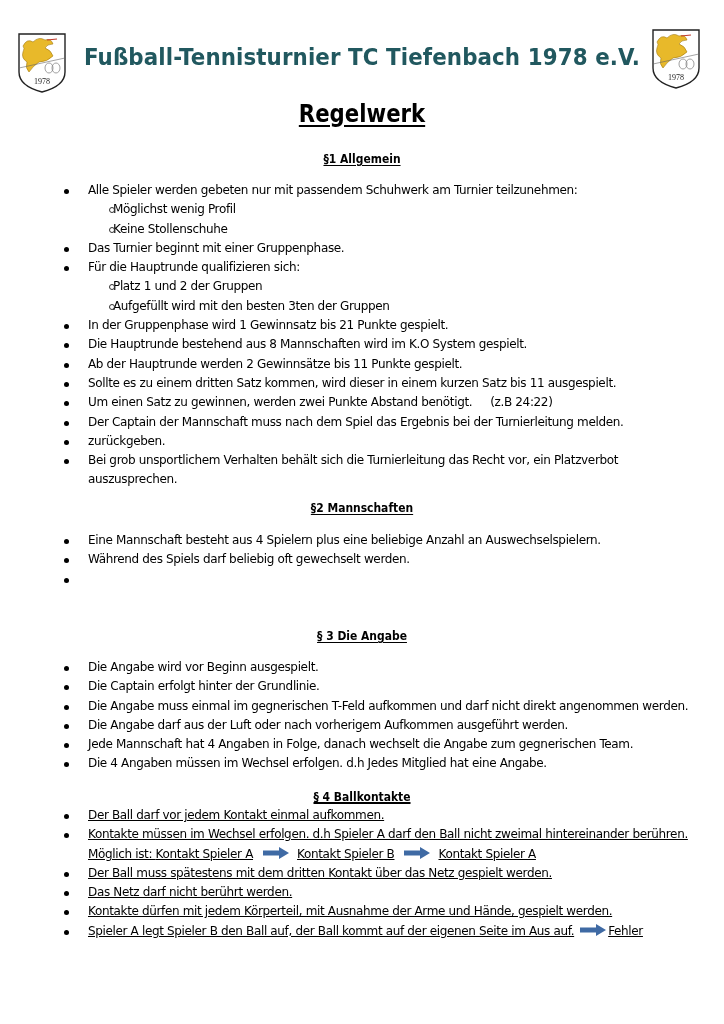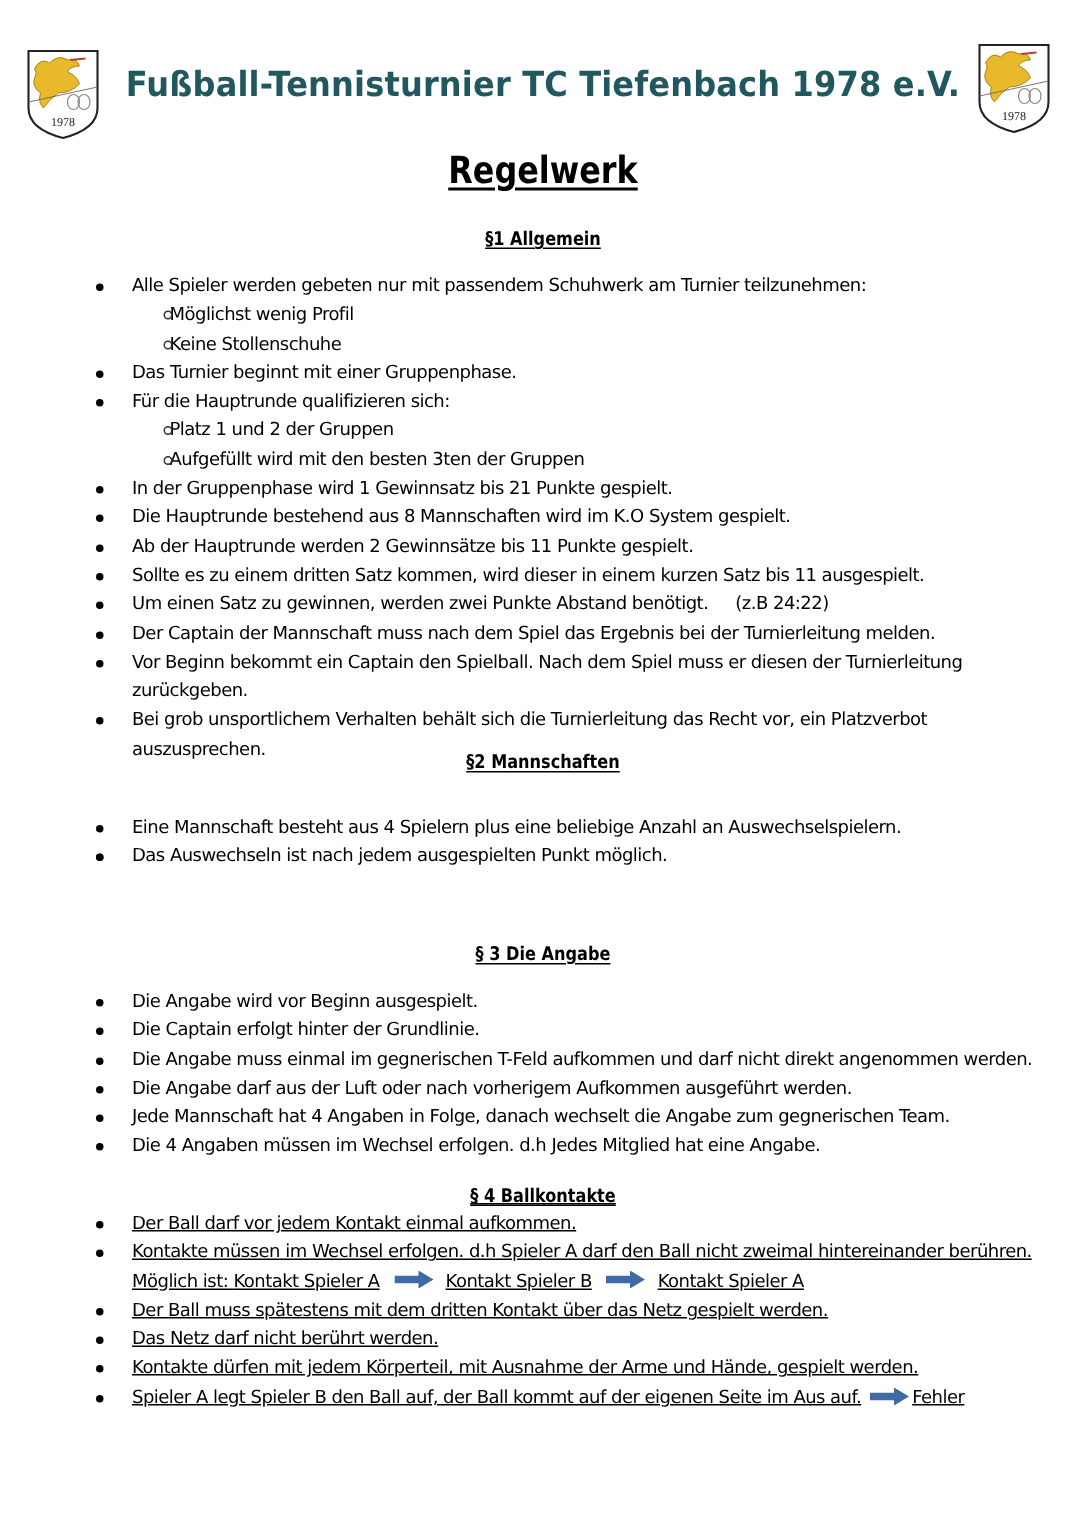--- a/index.html
+++ b/index.html
@@ -92,30 +92,30 @@
         <li class="item"><span class="bullet"></span><span>Das Turnier beginnt mit einer Gruppenphase.</span></li>
         <li class="item"><span class="bullet"></span><span>Für die Hauptrunde qualifizieren sich:</span></li>
         <li class="item sub"><span class="bullet"></span><span>Platz 1 und 2 der Gruppen</span></li>
         <li class="item sub"><span class="bullet"></span><span>Aufgefüllt wird mit den besten 3ten der Gruppen</span></li>
         <li class="item"><span class="bullet"></span><span>In der Gruppenphase wird 1 Gewinnsatz bis 21 Punkte gespielt.</span></li>
         <li class="item"><span class="bullet"></span><span>Die Hauptrunde bestehend aus 8 Mannschaften wird im K.O System gespielt.</span></li>
         <li class="item"><span class="bullet"></span><span>Ab der Hauptrunde werden 2 Gewinnsätze bis 11 Punkte gespielt.</span></li>
         <li class="item"><span class="bullet"></span><span>Sollte es zu einem dritten Satz kommen, wird dieser in einem kurzen Satz bis 11 ausgespielt.</span></li>
         <li class="item"><span class="bullet"></span><span>Um einen Satz zu gewinnen, werden zwei Punkte Abstand benötigt.</span><span class="gap"></span><span>(z.B    24:22)</span></li>
         <li class="item"><span class="bullet"></span><span>Der Captain der Mannschaft muss nach dem Spiel das Ergebnis bei der Turnierleitung melden.</span></li>
-        <li class="item"><span class="bullet"></span><span>Vor Beginn bekommt ein Captain den Spielball. Nach dem Spiel muss er diesen der Turnierleitung</span><span class="cont">zurückgeben.</span></li>
+        <li class="item"><span class="bullet"></span><span class="cont">zurückgeben.</span></li>
         <li class="item"><span class="bullet"></span><span>Bei grob unsportlichem Verhalten behält sich die Turnierleitung das Recht vor, ein Platzverbot</span><span class="cont">auszusprechen.</span></li>
       </ul>
     </div>
     <div class="section" style="top: 498px;">
       <div class="sec-head">§2 Mannschaften</div>
-      <ul class="items" style="margin-top: 25px;">
+      <ul class="items" style="margin-top: 14px;">
         <li class="item"><span class="bullet"></span><span>Eine Mannschaft besteht aus 4 Spielern plus eine beliebige Anzahl an Auswechselspielern.</span></li>
+        <li class="item"><span class="bullet"></span><span>Während des Spiels darf beliebig oft gewechselt werden.</span></li>
         <li class="item"><span class="bullet"></span></li>
-        <li class="item"><span class="bullet"></span><span>Das Auswechseln ist nach jedem ausgespielten Punkt möglich.</span></li>
       </ul>
     </div>
     <div class="section" style="top: 626px;">
       <div class="sec-head">§ 3 Die Angabe</div>
       <ul class="items" style="margin-top: 13px;">
         <li class="item"><span class="bullet"></span><span>Die Angabe wird vor Beginn ausgespielt.</span></li>
         <li class="item"><span class="bullet"></span><span>Die Captain erfolgt hinter der Grundlinie.</span></li>
         <li class="item"><span class="bullet"></span><span>Die Angabe muss einmal im gegnerischen T-Feld aufkommen und darf nicht direkt angenommen werden.</span></li>
         <li class="item"><span class="bullet"></span><span>Die Angabe darf aus der Luft oder nach vorherigem Aufkommen ausgeführt werden.</span></li>
         <li class="item"><span class="bullet"></span><span>Jede Mannschaft hat 4 Angaben in Folge, danach wechselt die Angabe zum gegnerischen Team.</span></li>

